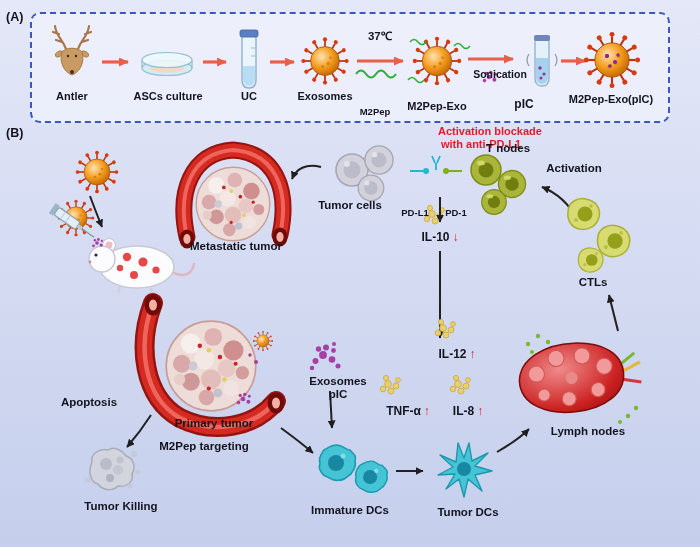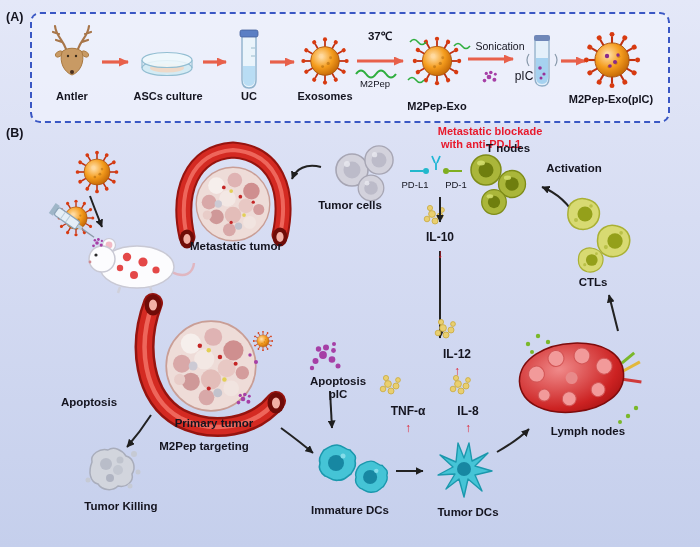--- a/index.html
+++ b/index.html
@@ -7,24 +7,24 @@
   .canvas{position:relative;width:700px;height:547px;overflow:hidden;
     background:linear-gradient(180deg,#e4e8f8 0%,#d7ddf3 40%,#c5cfec 100%);
     outline:1px solid #7f8498;}
   .panelA-box{position:absolute;left:30px;top:12px;width:636px;height:107px;
     border:2px dashed #3a57c4;border-radius:10px;background:rgba(245,248,255,.55);}
   svg{position:absolute;left:0;top:0;}
   .lbl{position:absolute;color:#14141f;text-align:center;line-height:1.15;z-index:10;}
   .lblA{font-size:11px;font-weight:700;text-align:center;}
   .lblB{font-size:11.5px;font-weight:600;}
   .bold{font-weight:700;}
-  .small{font-size:9.5px;font-weight:400;}
+  .small{font-size:9.5px;font-weight:700;margin-top:28px;}
   .tag{font-size:12.5px;font-weight:700;text-align:left;}
   .redtxt{color:#e8192c;font-weight:700;font-size:11px;}
-  .cytrow{display:flex;gap:3px;justify-content:center;font-weight:700;font-size:12px;flex-direction:column;}
+  .cytrow{display:flex;gap:3px;justify-content:center;font-weight:700;font-size:12px;}
   .cytrow .arrow{color:#e11d2e;font-weight:700;}
   .watermark{position:absolute;left:188px;top:258px;width:352px;z-index:50;
     text-align:center;font-size:24px;font-weight:700;color:#f5309f;line-height:1.32;
     text-shadow:0 0 4px rgba(255,255,255,.65);}
 </style>
 </head>
 <body>
 
 <div class="canvas">
 
@@ -381,21 +381,21 @@
   <div class="lbl lblA" style="left:128px;top:90px;width:80px">ASCs culture</div>
   <div class="lbl lblA" style="left:229px;top:90px;width:40px">UC</div>
   <div class="lbl lblA" style="left:290px;top:90px;width:70px">Exosomes</div>
   <div class="lbl lblA" style="left:400px;top:100px;width:74px">M2Pep-Exo</div>
   <div class="lbl lblA" style="left:553px;top:93px;width:116px">M2Pep-Exo(pIC)</div>
   <div class="lbl lblA" style="left:362px;top:30px;width:36px;font-size:11.5px">37℃</div>
   <div class="lbl small" style="left:352px;top:79px;width:46px">M2Pep</div>
   <div class="lbl small" style="left:466px;top:40px;width:68px;font-size:10.5px">Sonication</div>
   <div class="lbl small" style="left:511px;top:70px;width:26px;font-size:12px">pIC</div>
 
-  <div class="lbl redtxt" style="left:424px;top:125px;width:132px">Metastatic blockade</div>
+  <div class="lbl redtxt" style="left:424px;top:125px;width:132px">Activation blockade</div>
   <div class="lbl redtxt" style="left:420px;top:138px;width:122px">with anti-PD-L1</div>
   <div class="lbl lblB" style="left:484px;top:142px;width:48px">T nodes</div>
   <div class="lbl small" style="left:396px;top:180px;width:38px">PD-L1</div>
   <div class="lbl small" style="left:440px;top:180px;width:32px">PD-1</div>
   <div class="lbl lblB" style="left:312px;top:199px;width:76px">Tumor cells</div>
   <div class="lbl lblB" style="left:540px;top:162px;width:68px">Activation</div>
   <div class="lbl lblB bold" style="left:180px;top:240px;width:112px">Metastatic tumor</div>
   <div class="lbl lblB bold" style="left:572px;top:276px;width:42px">CTLs</div>
 
   <div class="lbl cytrow" style="left:414px;top:231px;width:52px">
@@ -408,21 +408,21 @@
   </div>
   <div class="lbl cytrow" style="left:376px;top:405px;width:64px">
     <span>TNF-α</span>
       <span class="arrow">↑</span>
   </div>
   <div class="lbl cytrow" style="left:443px;top:405px;width:50px">
     <span>IL-8</span>
       <span class="arrow">↑</span>
   </div>
 
-  <div class="lbl lblB" style="left:300px;top:375px;width:76px">Apoptosis pIC</div>
+  <div class="lbl lblB" style="left:300px;top:375px;width:76px">Exosomes pIC</div>
   <div class="lbl lblB bold" style="left:544px;top:425px;width:88px">Lymph nodes</div>
   <div class="lbl lblB bold" style="left:158px;top:417px;width:112px">Primary tumor</div>
   <div class="lbl lblB" style="left:146px;top:440px;width:116px">M2Pep targeting</div>
   <div class="lbl lblB" style="left:56px;top:396px;width:66px">Apoptosis</div>
   <div class="lbl lblB bold" style="left:78px;top:500px;width:86px">Tumor Killing</div>
   <div class="lbl lblB bold" style="left:306px;top:504px;width:88px">Immature DCs</div>
   <div class="lbl lblB bold" style="left:424px;top:506px;width:88px">Tumor DCs</div>
 
 
 </div>

